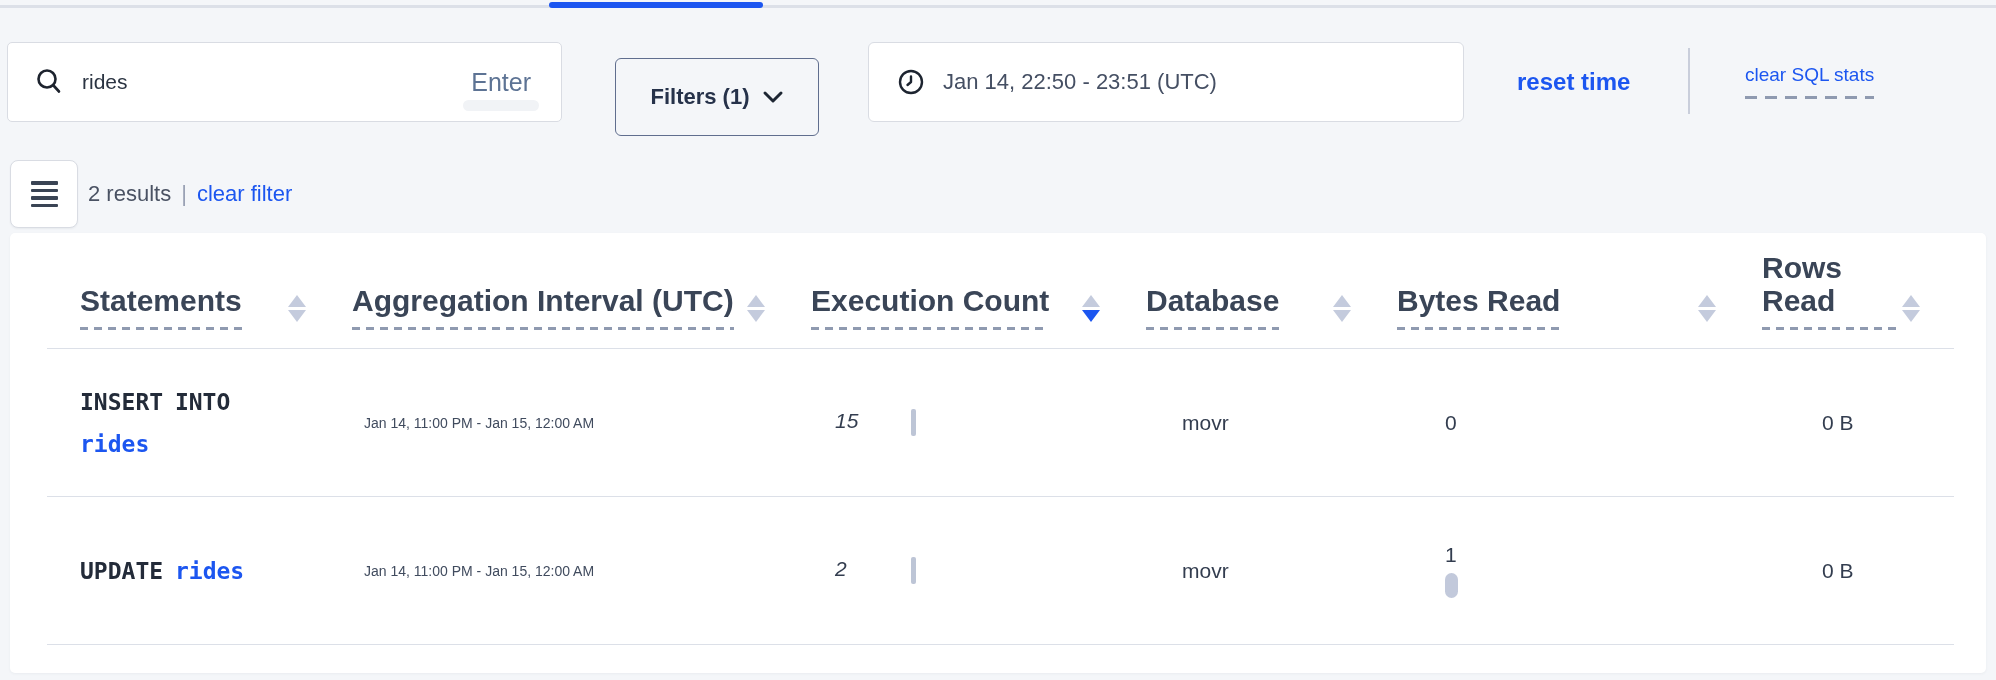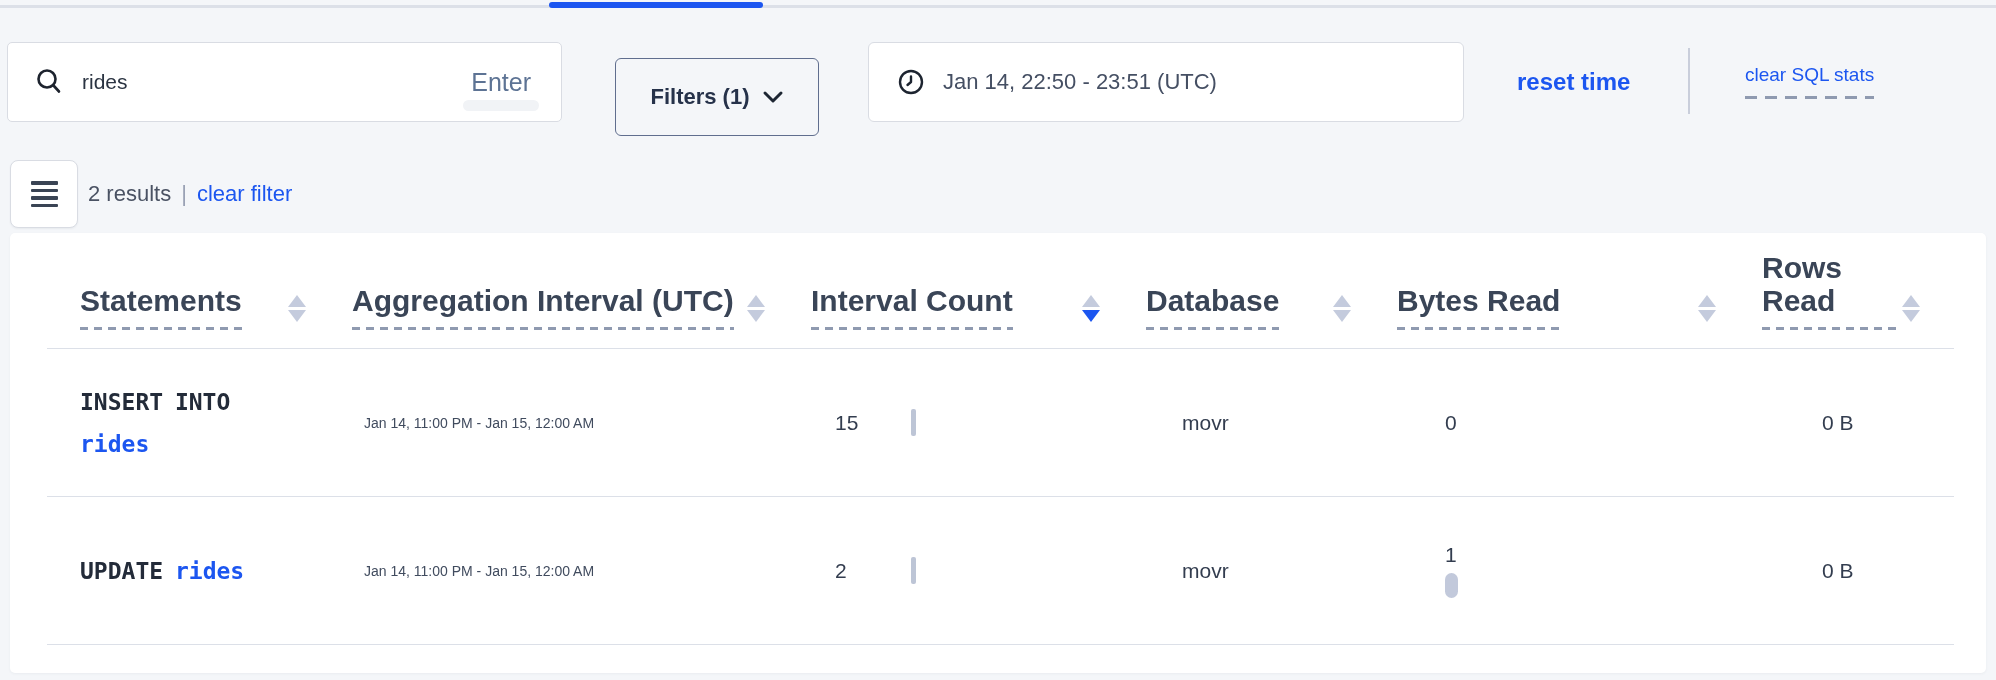--- a/index.html
+++ b/index.html
@@ -126,21 +126,21 @@
   .divider{height:1px;background:var(--line);margin:0 32px 0 37px;}
   .row{height:147px;align-items:center;gap:12px;}
   .cell{font-size:21px;color:var(--num);}
   .stmt{
     font-family:"DejaVu Sans Mono","Liberation Mono",monospace;
     font-size:23px;line-height:42px;max-width:185px;
     color:var(--dark);font-weight:600;word-spacing:-2px;
   }
   .stmt a{color:var(--blue);text-decoration:none;cursor:pointer;font-weight:600;}
   .interval{max-width:320px;line-height:42px;color:#404b5e;font-size:14px;}
-  .exec-cell{display:flex;align-items:center;}
+  .exec-cell{display:flex;font-style:italic;}
   .exec-num{display:inline-block;width:76px;font-size:21px;color:var(--num);}
   .exec-bar{width:5px;height:27px;background:var(--bar);border-radius:2px;}
   .rows-cell{display:flex;flex-direction:column;align-items:flex-start;gap:6px;}
   .rows-pill{width:13px;height:25px;background:var(--pill);border-radius:7px;}
   svg{display:block;}
 </style>
 </head>
 <body>
 
 <div class="tabline">
@@ -209,21 +209,21 @@
         </span>
     </div>
     <div class="th">
       <span class="th-label">Aggregation Interval (UTC)</span>
       <span class="sort">
           <span class="up"></span>
           <span class="down"></span>
         </span>
     </div>
     <div class="th sorted-desc">
-      <span class="th-label">Interval Count</span>
+      <span class="th-label">Execution Count</span>
       <span class="sort">
           <span class="up"></span>
           <span class="down"></span>
         </span>
     </div>
     <div class="th">
       <span class="th-label">Database</span>
       <span class="sort">
           <span class="up"></span>
           <span class="down"></span>

